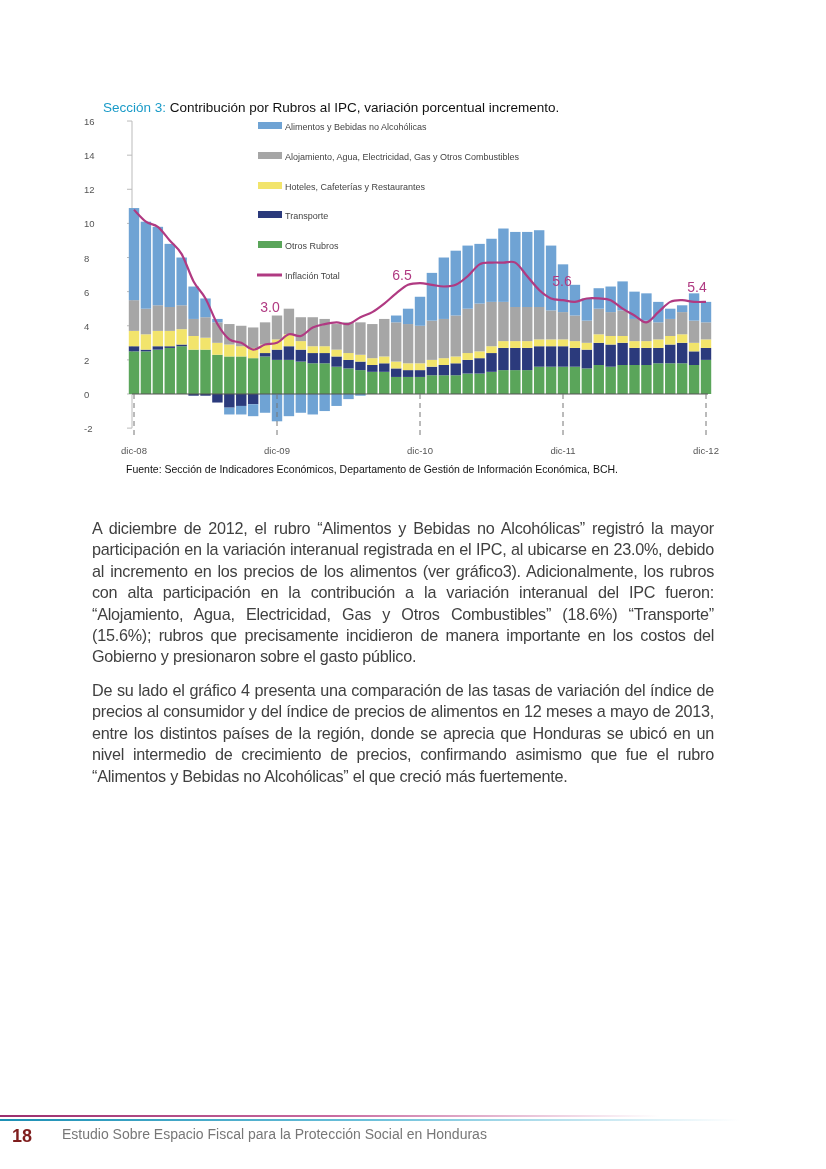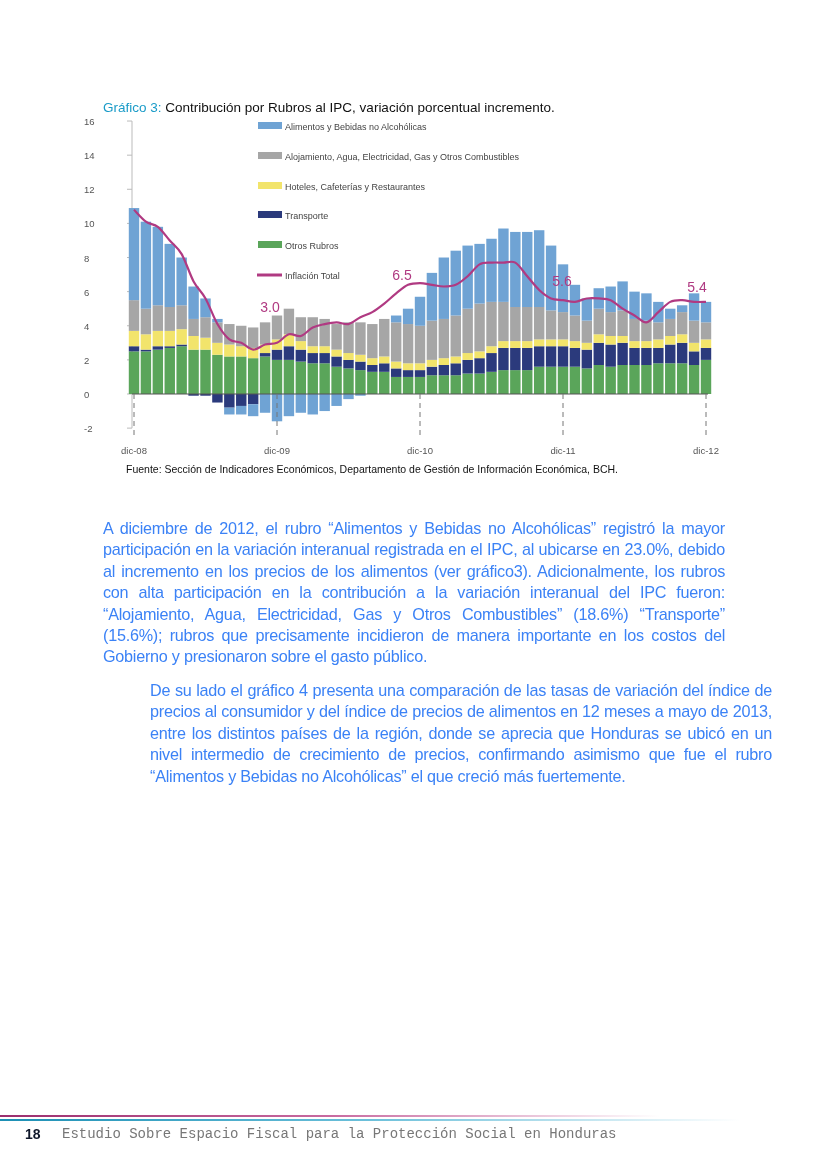--- a/index.html
+++ b/index.html
@@ -1,32 +1,32 @@
 <!DOCTYPE html>
 <html><head>
 <meta charset="utf-8">
 <style>
   html, body { margin: 0; padding: 0; background: #ffffff; }
   body { width: 826px; height: 1169px; position: relative; overflow: hidden; font-family: "Liberation Sans", sans-serif; color: #111; }
   .chart-title { position: absolute; left: 103px; top: 100px; font-size: 13.5px; color: #111; white-space: nowrap; }
   .chart-title .lbl { color: #1a9bc8; }
   #chart-svg { position: absolute; left: 0; top: 0; }
   .source { position: absolute; left: 103px; top: 463px; font-size: 10.5px; color: #111; white-space: nowrap; padding-left: 23px; }
-  .para { position: absolute; left: 103px; width: 622px; font-size: 16.2px; line-height: 21.4px; text-align: justify; color: #3b82f6; letter-spacing: -0.25px; }
+  .para { position: absolute; left: 92px; width: 622px; font-size: 16.2px; line-height: 21.4px; text-align: justify; color: #404040; letter-spacing: -0.25px; }
   .p1 { top: 518px; }
-  .p2 { top: 680px; margin-left: 47px; }
+  .p2 { top: 680px; }
   .footer-line1 { position: absolute; left: 0; top: 1115px; width: 660px; height: 2px; background: linear-gradient(to right, #9b2e6e, #c86aa0 50%, rgba(255,255,255,0)); }
   .footer-line2 { position: absolute; left: 0; top: 1119px; width: 740px; height: 2px; background: linear-gradient(to right, #1c8fb4, #6cc0da 50%, rgba(255,255,255,0)); }
-  .page-num { position: absolute; left: 25px; top: 1126px; font-size: 14px; font-weight: bold; color: #0f172a; }
-  .footer-text { position: absolute; left: 62px; top: 1126px; font-size: 14px; color: #777; white-space: nowrap; font-family: Liberation Mono, monospace; }
+  .page-num { position: absolute; left: 12px; top: 1126px; font-size: 18px; font-weight: bold; color: #7f1d1d; }
+  .footer-text { position: absolute; left: 62px; top: 1126px; font-size: 14px; color: #777; white-space: nowrap; }
 </style>
 </head>
 <body>
 
-<div class="chart-title"><span class="lbl">Gráfico 3:</span><span> Contribución por Rubros al IPC, variación porcentual incremento.</span></div>
+<div class="chart-title"><span class="lbl">Sección 3:</span><span> Contribución por Rubros al IPC, variación porcentual incremento.</span></div>
 
 <svg id="chart-svg" width="826" height="470" xmlns="http://www.w3.org/2000/svg">
     <line x1="132" y1="121.04000000000002" x2="132" y2="428.12" stroke="#bbb" stroke-width="1"></line>
     <line x1="127" y1="428.12" x2="132" y2="428.12" stroke="#bbb" stroke-width="1"></line>
     <text x="84" y="432.12" font-size="9.5" fill="#555" font-family="Liberation Sans, sans-serif">-2</text>
     <line x1="127" y1="394" x2="132" y2="394" stroke="#bbb" stroke-width="1"></line>
     <text x="84" y="398" font-size="9.5" fill="#555" font-family="Liberation Sans, sans-serif">0</text>
     <line x1="127" y1="359.88" x2="132" y2="359.88" stroke="#bbb" stroke-width="1"></line>
     <text x="84" y="363.88" font-size="9.5" fill="#555" font-family="Liberation Sans, sans-serif">2</text>
     <line x1="127" y1="325.76" x2="132" y2="325.76" stroke="#bbb" stroke-width="1"></line>

